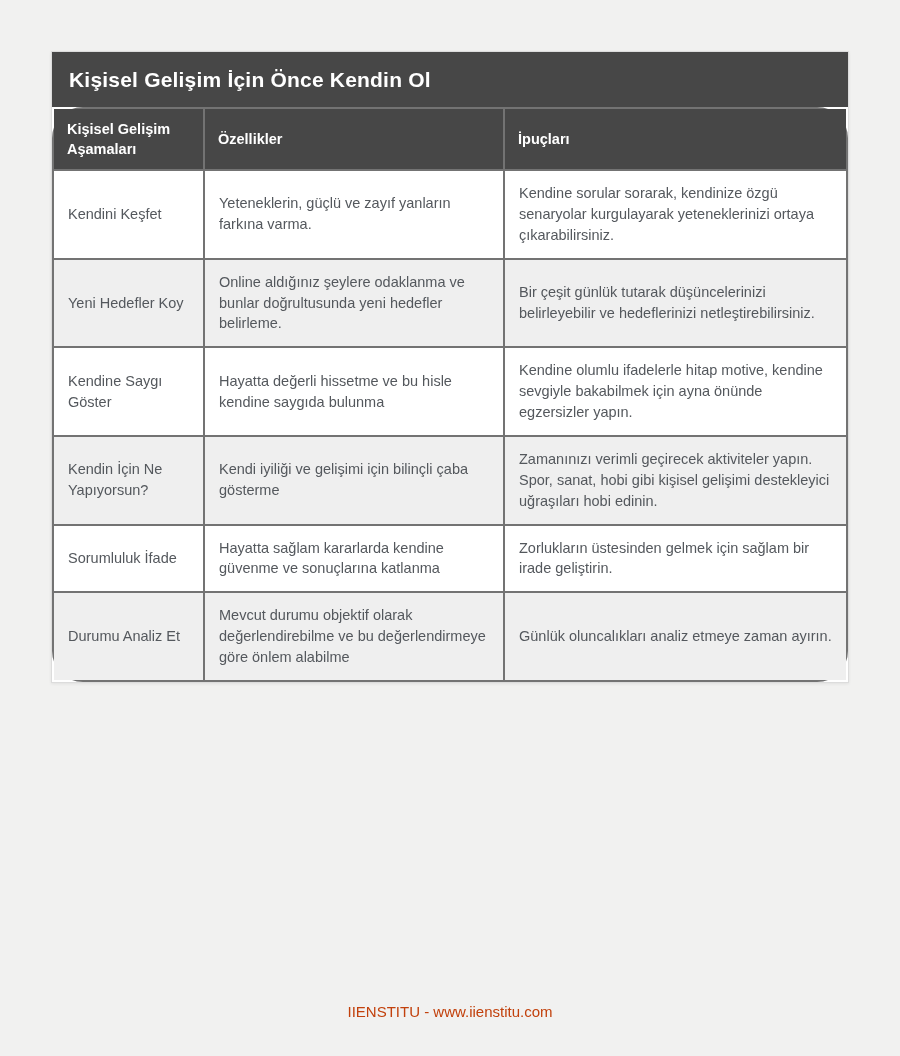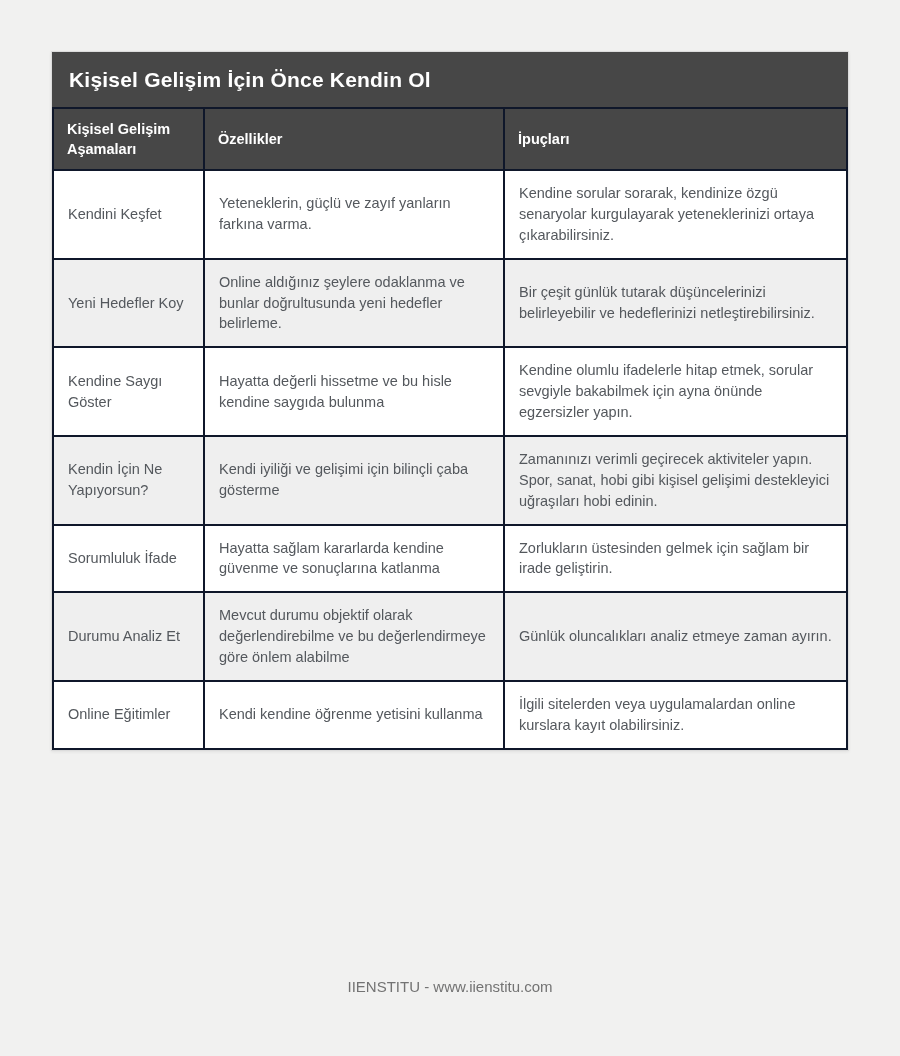--- a/index.html
+++ b/index.html
@@ -28,22 +28,23 @@
     color: #ffffff;
     font-size: 21px;
     font-weight: bold;
     padding: 16px 17px 15px 17px;
     letter-spacing: 0.2px;
   }
   table.dev-table {
     width: 100%;
     border-collapse: separate;
     border-spacing: 2px;
-    background: #0f172a;
+    background: #737373;
     table-layout: fixed;
+    border-radius: 31px;
   }
   table.dev-table col.c1 { width: 149px; }
   table.dev-table col.c2 { width: 298px; }
   table.dev-table th {
     background: #474747;
     color: #ffffff;
     font-size: 14.5px;
     font-weight: bold;
     text-align: left;
     vertical-align: middle;
@@ -56,25 +57,25 @@
     vertical-align: middle;
     padding: 12px 14px;
     line-height: 1.44;
     background: #ffffff;
   }
   table.dev-table tbody tr:nth-child(even) td {
     background: #efefef;
   }
   .footer {
     position: absolute;
-    top: 978px;
+    top: 1003px;
     left: 0;
     width: 100%;
     text-align: center;
-    color: #737373;
+    color: #c2410c;
     font-size: 15px;
   }
 </style>
 </head>
 <body>
 
 <div class="page">
   <div class="card">
     <div class="title-bar">Kişisel Gelişim İçin Önce Kendin Ol</div>
     <table class="dev-table">
@@ -97,39 +98,34 @@
           <td>Kendine sorular sorarak, kendinize özgü senaryolar kurgulayarak yeteneklerinizi ortaya çıkarabilirsiniz.</td>
         </tr>
         <tr>
           <td>Yeni Hedefler Koy</td>
           <td>Online aldığınız şeylere odaklanma ve bunlar doğrultusunda yeni hedefler belirleme.</td>
           <td>Bir çeşit günlük tutarak düşüncelerinizi belirleyebilir ve hedeflerinizi netleştirebilirsiniz.</td>
         </tr>
         <tr>
           <td>Kendine Saygı Göster</td>
           <td>Hayatta değerli hissetme ve bu hisle kendine saygıda bulunma</td>
-          <td>Kendine olumlu ifadelerle hitap etmek, sorular sevgiyle bakabilmek için ayna önünde egzersizler yapın.</td>
+          <td>Kendine olumlu ifadelerle hitap motive, kendine sevgiyle bakabilmek için ayna önünde egzersizler yapın.</td>
         </tr>
         <tr>
           <td>Kendin İçin Ne Yapıyorsun?</td>
           <td>Kendi iyiliği ve gelişimi için bilinçli çaba gösterme</td>
           <td>Zamanınızı verimli geçirecek aktiviteler yapın. Spor, sanat, hobi gibi kişisel gelişimi destekleyici uğraşıları hobi edinin.</td>
         </tr>
         <tr>
           <td>Sorumluluk İfade</td>
           <td>Hayatta sağlam kararlarda kendine güvenme ve sonuçlarına katlanma</td>
           <td>Zorlukların üstesinden gelmek için sağlam bir irade geliştirin.</td>
         </tr>
         <tr>
           <td>Durumu Analiz Et</td>
           <td>Mevcut durumu objektif olarak değerlendirebilme ve bu değerlendirmeye göre önlem alabilme</td>
           <td>Günlük oluncalıkları analiz etmeye zaman ayırın.</td>
         </tr>
-        <tr>
-          <td>Online Eğitimler</td>
-          <td>Kendi kendine öğrenme yetisini kullanma</td>
-          <td>İlgili sitelerden veya uygulamalardan online kurslara kayıt olabilirsiniz.</td>
-        </tr>
       </tbody>
     </table>
   </div>
   <div class="footer">IIENSTITU - www.iienstitu.com</div>
 </div>
 
 </body></html>

